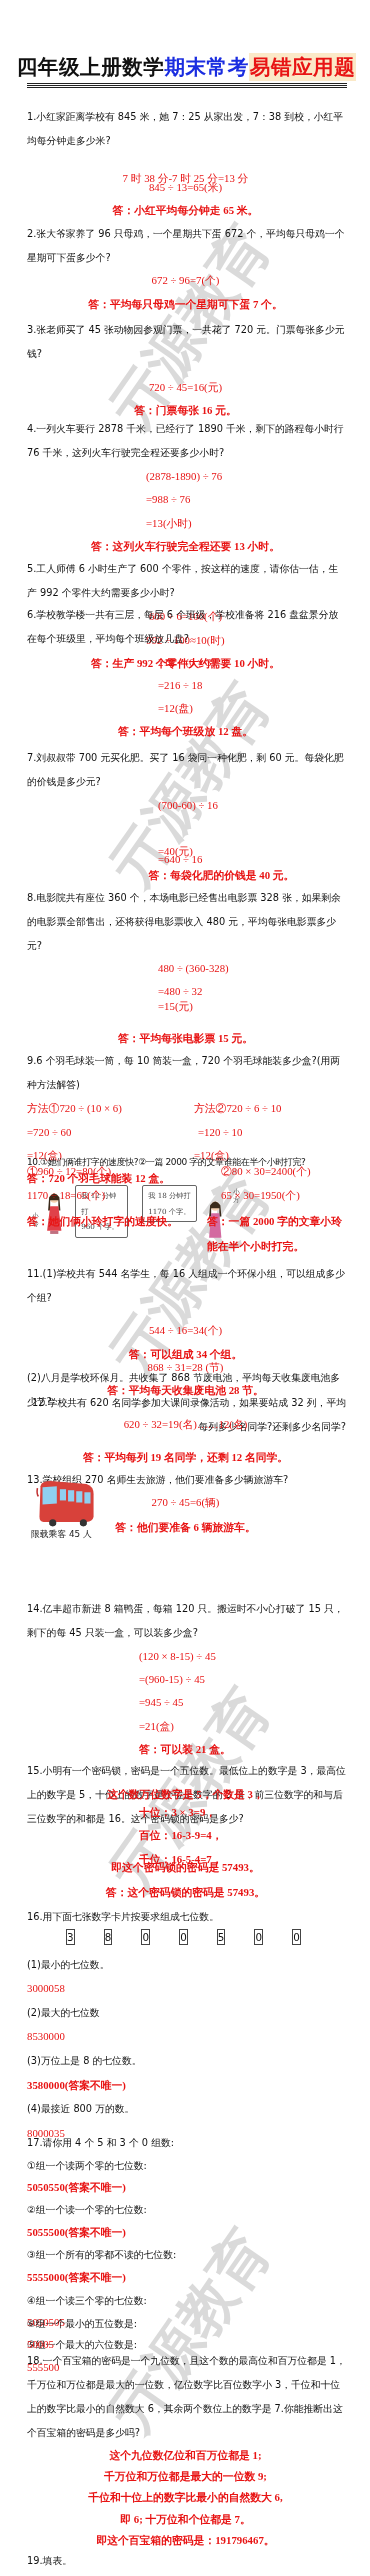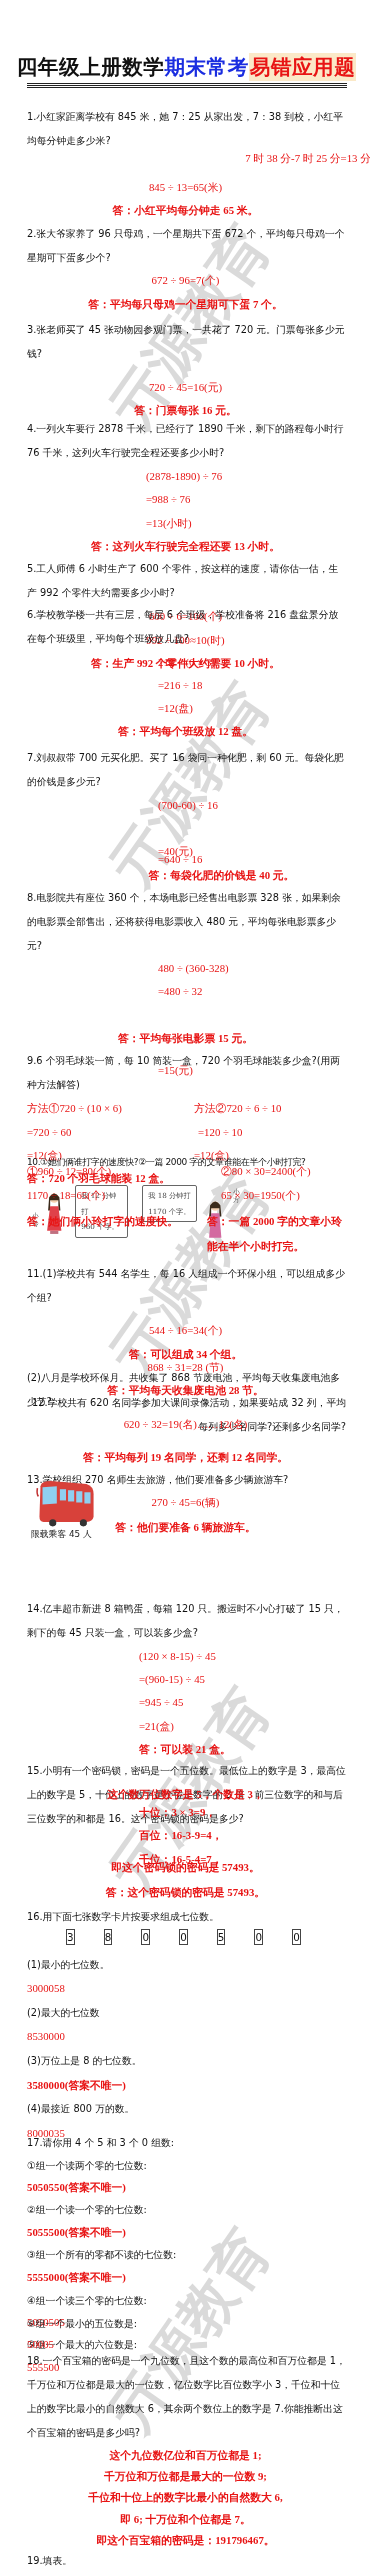--- a/index.html
+++ b/index.html
@@ -32,21 +32,21 @@
   <div class="watermark" style="left:77px;top:2293px;">亓源教育</div>
 
   <div class="title">
     <span class="t1">四年级上册数学</span>
       <span class="t2">期末常考</span>
       <span class="t3">易错应用题</span>
   </div>
   <div class="title-rule"></div>
 
   <div class="q" style="top:105px;">1.小红家距离学校有 845 米，她 7：25 从家出发，7：38 到校，小红平均每分钟走多少米?</div>
-  <div class="r c rl" style="top:148px;text-align:right;">7 时 38 分-7 时 25 分=13 分</div>
+  <div class="r c rl" style="top:168px;">7 时 38 分-7 时 25 分=13 分</div>
   <div class="r c rl" style="top:177px;">845 ÷ 13=65(米)</div>
   <div class="r c" style="top:200px;">答：小红平均每分钟走 65 米。</div>
 
   <div class="q" style="top:222px;">2.张大爷家养了 96 只母鸡，一个星期共下蛋 672 个，平均每只母鸡一个星期可下蛋多少个?</div>
   <div class="r c rl" style="top:270px;">672 ÷ 96=7(个)</div>
   <div class="r c" style="top:294px;">答：平均每只母鸡一个星期可下蛋 7 个。</div>
 
   <div class="q" style="top:232px;"></div>
   <div class="q" style="top:318px;">3.张老师买了 45 张动物园参观门票，一共花了 720 元。门票每张多少元钱?</div>
   <div class="r c rl" style="top:377px;">720 ÷ 45=16(元)</div>
@@ -78,21 +78,21 @@
   <div class="q" style="top:746px;">7.刘叔叔带 700 元买化肥。买了 16 袋同一种化肥，剩 60 元。每袋化肥的价钱是多少元?</div>
 
   <div class="r rl" style="left:158px;top:795px;">(700-60) ÷ 16</div>
   <div class="r rl" style="left:158px;top:818px;margin-top:31px;">=640 ÷ 16</div>
   <div class="r rl" style="left:158px;top:841px;">=40(元)</div>
   <div class="r c" style="top:865px;padding-left:36px;">答：每袋化肥的价钱是 40 元。</div>
 
   <div class="q" style="top:886px;">8.电影院共有座位 360 个，本场电影已经售出电影票 328 张，如果剩余的电影票全部售出，还将获得电影票收入 480 元，平均每张电影票多少元?</div>
   <div class="r rl" style="left:158px;top:958px;">480 ÷ (360-328)</div>
   <div class="r rl" style="left:158px;top:981px;">=480 ÷ 32</div>
-  <div class="r rl" style="left:158px;top:1060px;text-align:right;">=15(元)</div>
+  <div class="r rl" style="left:158px;top:996px;text-align:right;">=15(元)</div>
   <div class="r c" style="top:1028px;">答：平均每张电影票 15 元。</div>
 
   <div class="q" style="top:1049px;">9.6 个羽毛球装一筒，每 10 筒装一盒，720 个羽毛球能装多少盒?(用两种方法解答)</div>
   <div class="r rl" style="left:27px;top:1098px;">方法①720 ÷ (10 × 6)</div>
   <div class="r rl" style="left:27px;top:1122px;">=720 ÷ 60</div>
   <div class="r rl" style="left:27px;top:1145px;">=12(盒)</div>
   <div class="r rl" style="left:194px;top:1098px;">方法②720 ÷ 6 ÷ 10</div>
   <div class="r rl" style="left:198px;top:1122px;">=120 ÷ 10</div>
   <div class="r rl" style="left:194px;top:1145px;">=12(盒)</div>
   <div class="r" style="left:27px;top:1168px;">答：720 个羽毛球能装 12 盒。</div>

